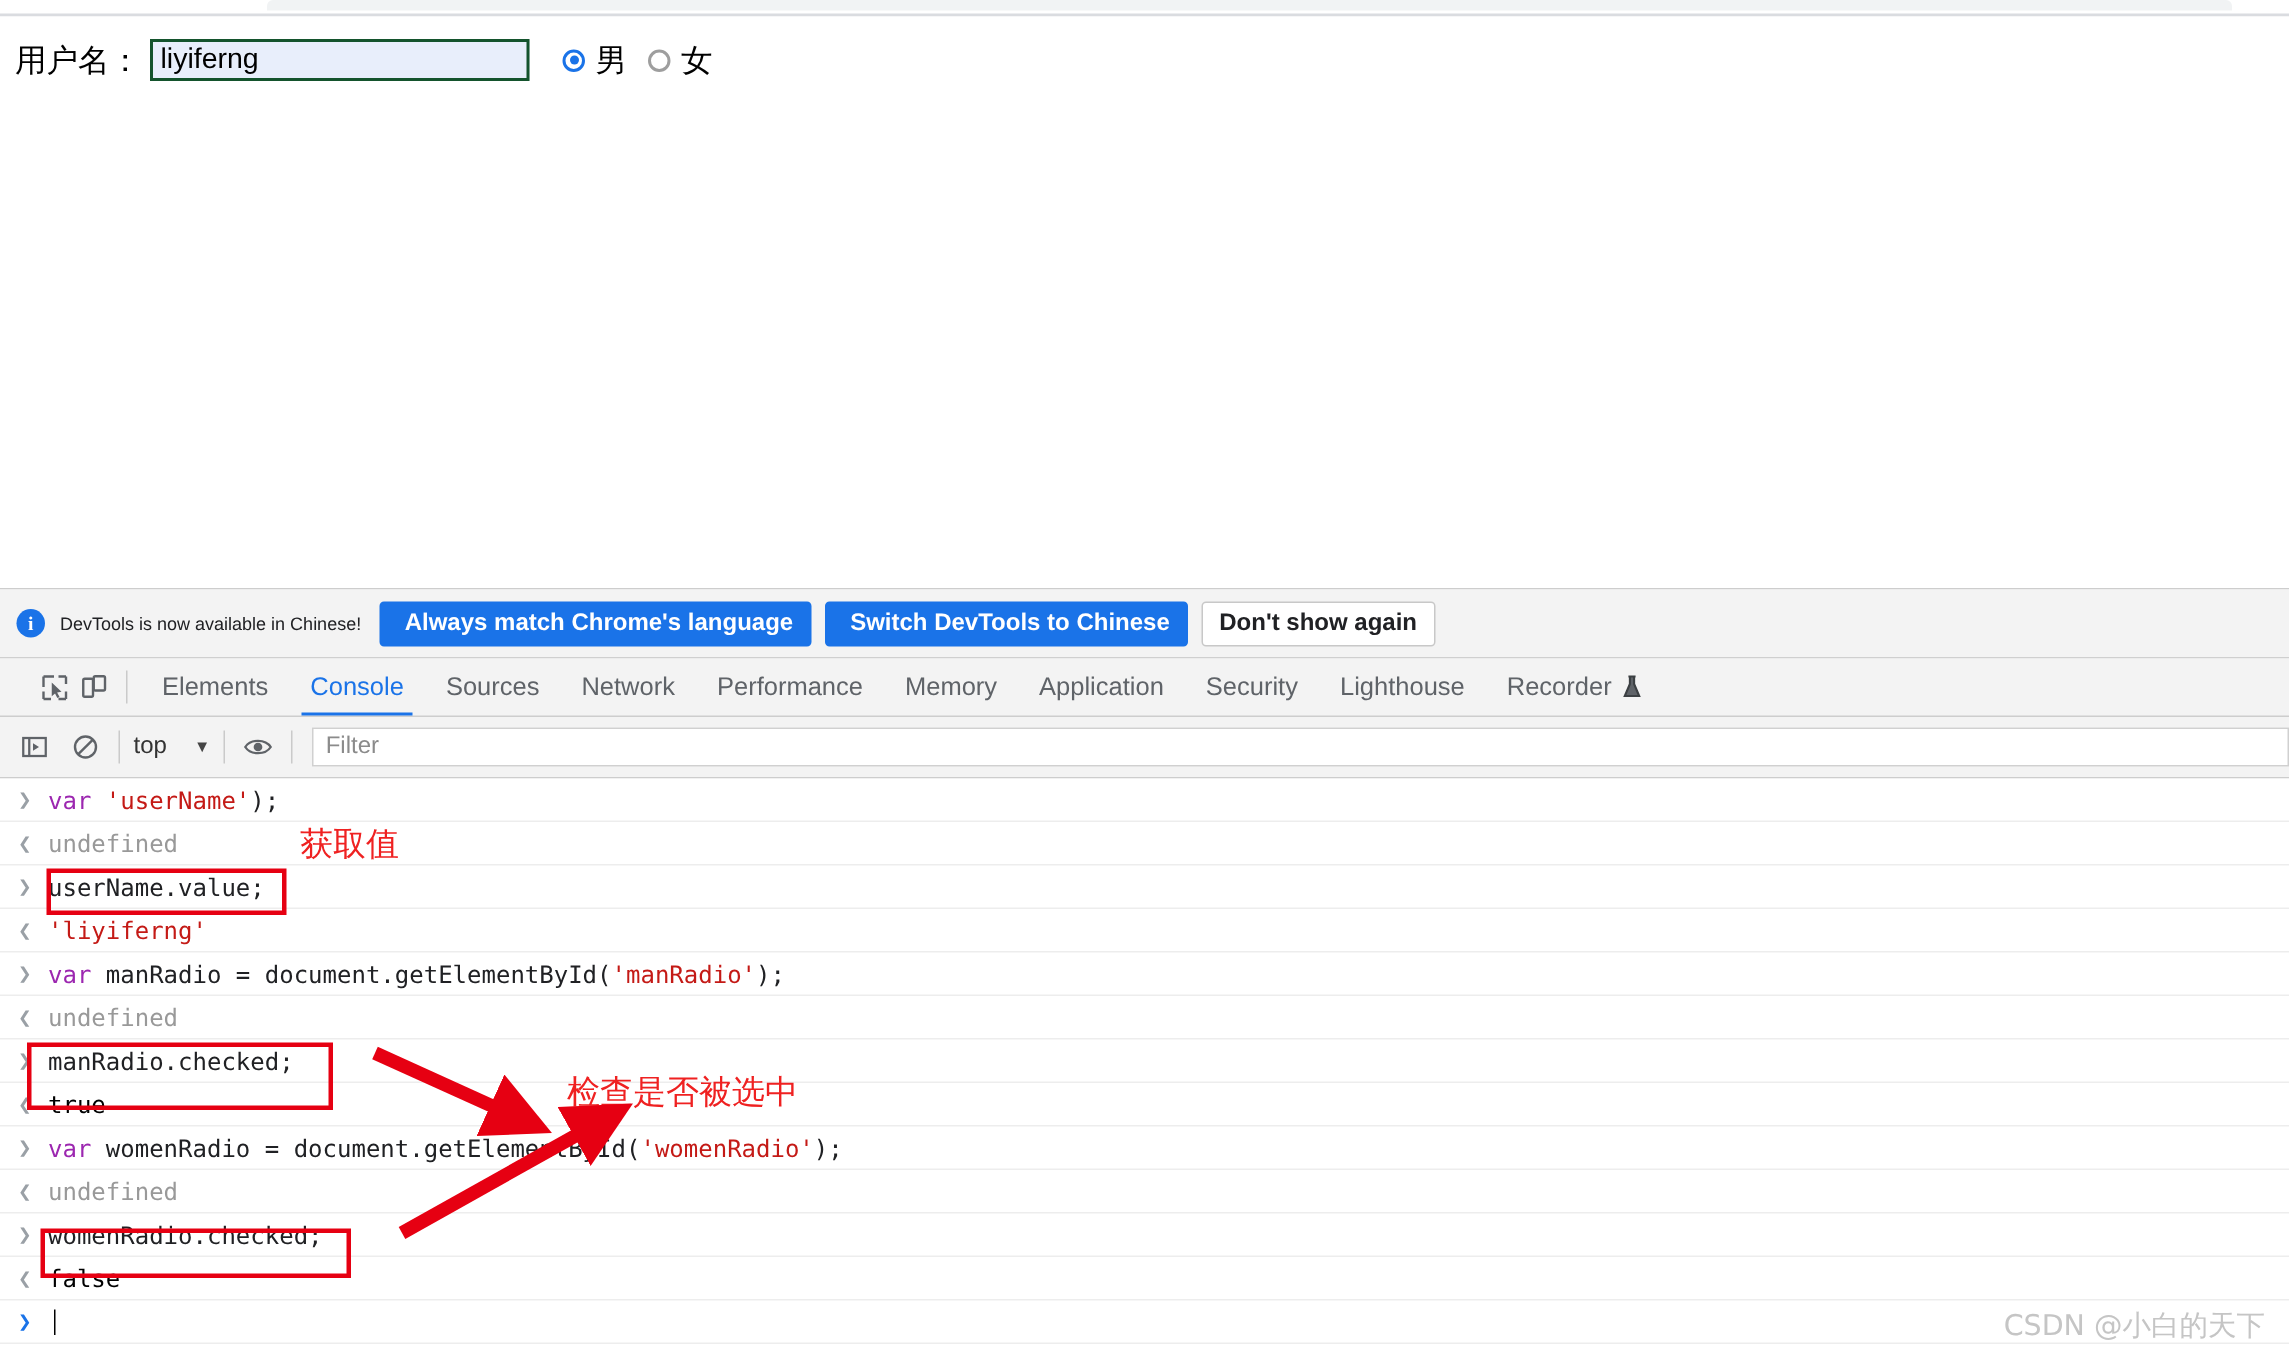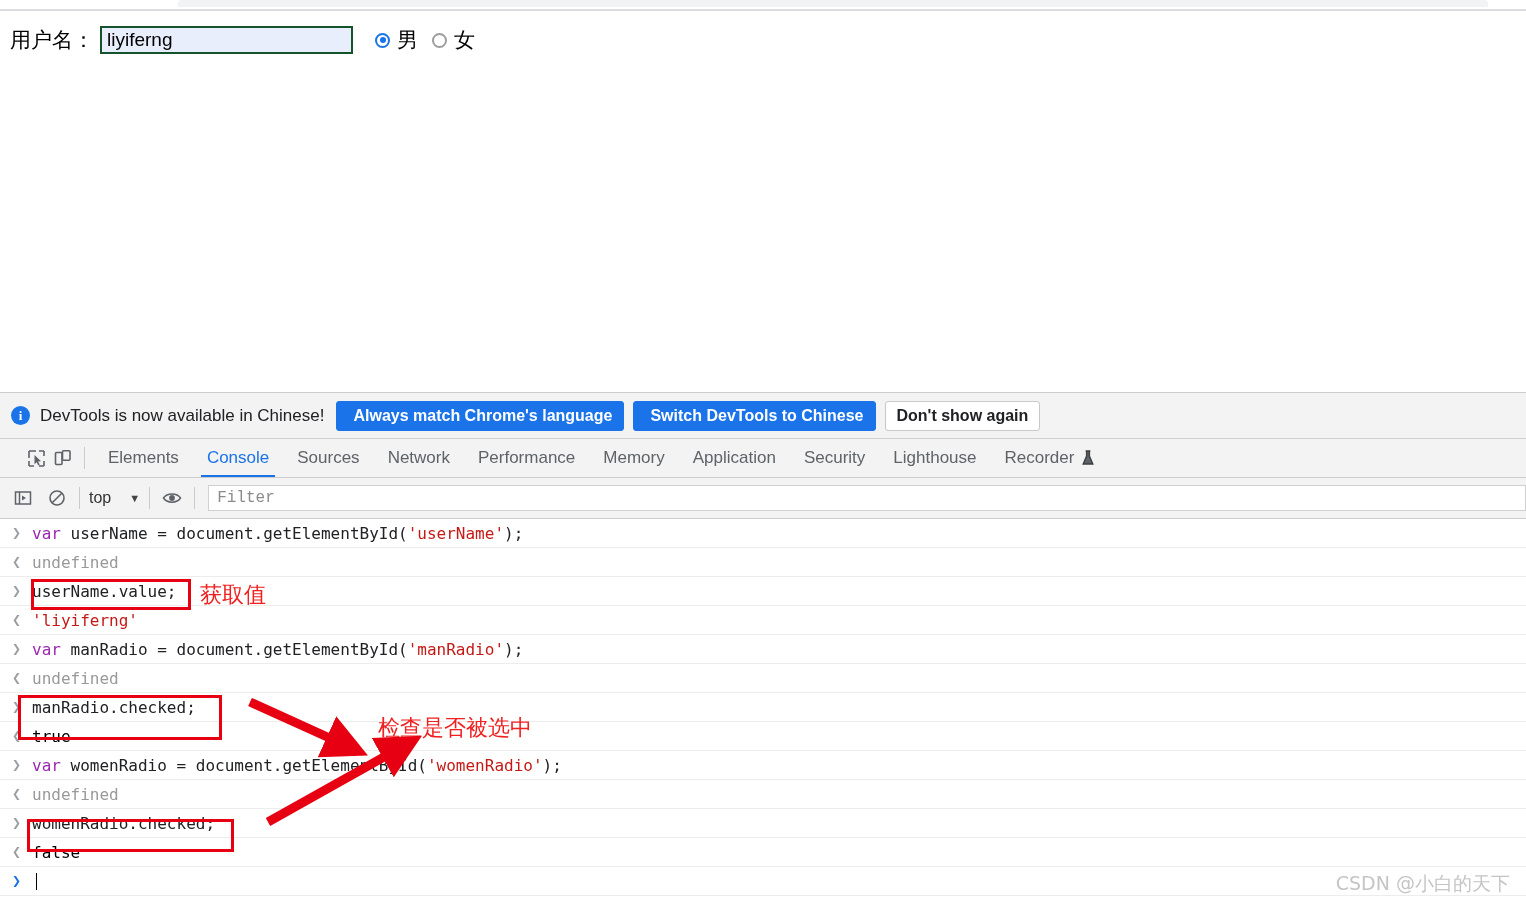--- a/index.html
+++ b/index.html
@@ -134,21 +134,21 @@
     color: #ffffff;
     font-size: 13px;
     font-weight: bold;
     font-family: "Liberation Serif", serif;
     display: flex;
     align-items: center;
     justify-content: center;
     flex: none;
   }
   #banner-text {
-    font-size: 17px;
+    font-size: 12px;
     color: #202124;
     margin-left: 10px;
     margin-right: 12px;
     white-space: nowrap;
   }
   .banner-btn {
     height: 30px;
     box-sizing: border-box;
     display: flex;
     align-items: center;
@@ -252,21 +252,21 @@
     height: 26px;
     box-sizing: border-box;
     margin-left: 4px;
     margin-right: 0;
     background: #ffffff;
     border: 1px solid #d0d0d0;
     font-size: 16px;
     color: #000000;
     padding: 0 8px;
     outline: none;
-    font-family: Liberation Mono, monospace;
+    font-family: Liberation Sans, sans-serif;
   }
   #filter-input::placeholder { color: #8b8b8b; }
 
   
   #console-log {
     position: relative;
     background: #ffffff;
     height: 395px;
     overflow: hidden;
     font-family: "DejaVu Sans Mono", monospace;
@@ -425,39 +425,39 @@
       <svg width="20" height="16" viewBox="0 0 20 16">
         <path d="M1.5 8 C5 2.5, 15 2.5, 18.5 8 C15 13.5, 5 13.5, 1.5 8 Z" stroke="#5f6368" stroke-width="1.5" fill="none"></path>
         <circle cx="10" cy="8" r="2.9" fill="#5f6368"></circle>
       </svg>
     </span>
     <span class="vsep"></span>
     <input id="filter-input" type="text" placeholder="Filter" style="">
   </div>
 
   <div id="console-log">
-      <div class="log-row"><span class="gutter input-arrow">❯</span><span class="kw">var </span><span class="code">userName = document.getElementById(</span><span class="str">'userName'</span><span class="code">);</span></div>
+      <div class="log-row"><span class="gutter input-arrow">❯</span><span class="kw">var </span><span class="str">'userName'</span><span class="code">);</span></div>
       <div class="log-row"><span class="gutter output-arrow">❮</span><span class="undef">undefined</span></div>
       <div class="log-row"><span class="gutter input-arrow">❯</span><span class="code">userName.value;</span></div>
       <div class="log-row"><span class="gutter output-arrow">❮</span><span class="str">'liyiferng'</span></div>
       <div class="log-row"><span class="gutter input-arrow">❯</span><span class="kw">var </span><span class="code">manRadio = document.getElementById(</span><span class="str">'manRadio'</span><span class="code">);</span></div>
       <div class="log-row"><span class="gutter output-arrow">❮</span><span class="undef">undefined</span></div>
       <div class="log-row"><span class="gutter input-arrow">❯</span><span class="code">manRadio.checked;</span></div>
       <div class="log-row"><span class="gutter output-arrow">❮</span><span class="bool">true</span></div>
       <div class="log-row"><span class="gutter input-arrow">❯</span><span class="kw">var </span><span class="code">womenRadio = document.getElementById(</span><span class="str">'womenRadio'</span><span class="code">);</span></div>
       <div class="log-row"><span class="gutter output-arrow">❮</span><span class="undef">undefined</span></div>
       <div class="log-row"><span class="gutter input-arrow">❯</span><span class="code">womenRadio.checked;</span></div>
       <div class="log-row"><span class="gutter output-arrow">❮</span><span class="bool">false</span></div>
       <div class="log-row"><span class="gutter prompt-arrow">❯</span><span class="cursor"></span></div>
     </div>
 </div>
 
 <div id="annotations">
   <div class="redbox" style="left:31px; top:579px; width:160px; height:31px;"></div>
-  <div class="redtext" style="left:200px; top:580px;">获取值</div>
+  <div class="redtext" style="left:200px; top:548px;">获取值</div>
 
   <div class="redbox" style="left:18px; top:695px; width:204px; height:45px;"></div>
   <div class="redbox" style="left:27px; top:819px; width:207px; height:33px;"></div>
   <div class="redtext" style="left:378px; top:713px;">检查是否被选中</div>
 
   <svg width="1526" height="911" style="position:absolute; left:0; top:0;">
     <defs>
       <marker id="ah" markerWidth="5" markerHeight="5" refX="2.2" refY="2.5" orient="auto">
         <path d="M0,0 L5,2.5 L0,5 Z" fill="#e60012"></path>
       </marker>

